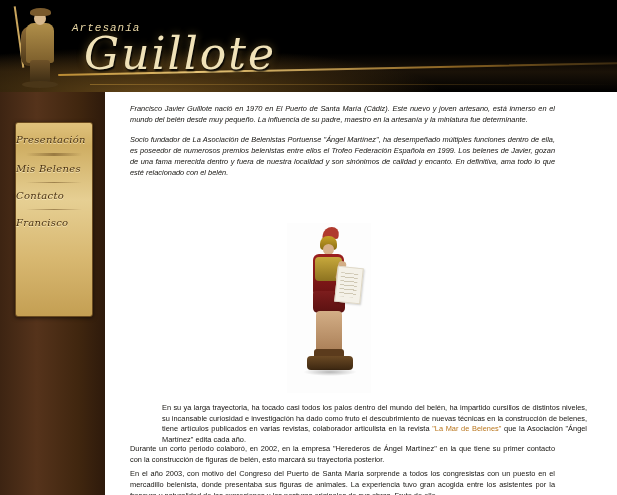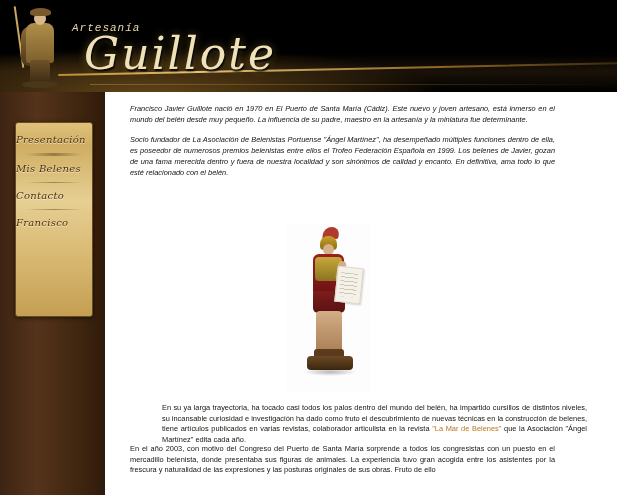--- a/index.html
+++ b/index.html
@@ -362,16 +362,17 @@
       <div class="r-base"></div>
       <div class="r-shadow"></div>
     </div>
   </div>
 
   <div style="position:absolute; left:130px; top:403px; width:425px;margin-left:32px;">
     <p class="para tight"><span>En su ya larga trayectoria, ha tocado casi todos los palos dentro del mundo del belén, ha impartido cursillos de distintos niveles, su incansable curiosidad e investigación ha dado como fruto el descubrimiento de nuevas técnicas en la construcción de belenes, tiene artículos publicados en varias revistas, colaborador articulista en la revista </span><a class="linkish" href="#">"La Mar de Belenes"</a><span> que la Asociación "Ángel Martínez" edita cada año.</span></p>
   </div>
 
   <div class="content-lower" style="top:444px;">
+    <p class="para tight">Durante un corto periodo colaboró, en 2002, en la empresa "Herederos de Ángel Martínez" en la que tiene su primer contacto con la construcción de figuras de belén, esto marcará su trayectoria posterior.</p>
     <p class="para">En el año 2003, con motivo del Congreso del Puerto de Santa María sorprende a todos los congresistas con un puesto en el mercadillo belenista, donde presentaba sus figuras de animales. La experiencia tuvo gran acogida entre los asistentes por la frescura y naturalidad de las expresiones y las posturas originales de sus obras. Fruto de ello</p>
   </div>
 
 </div>
 
 </body></html>

